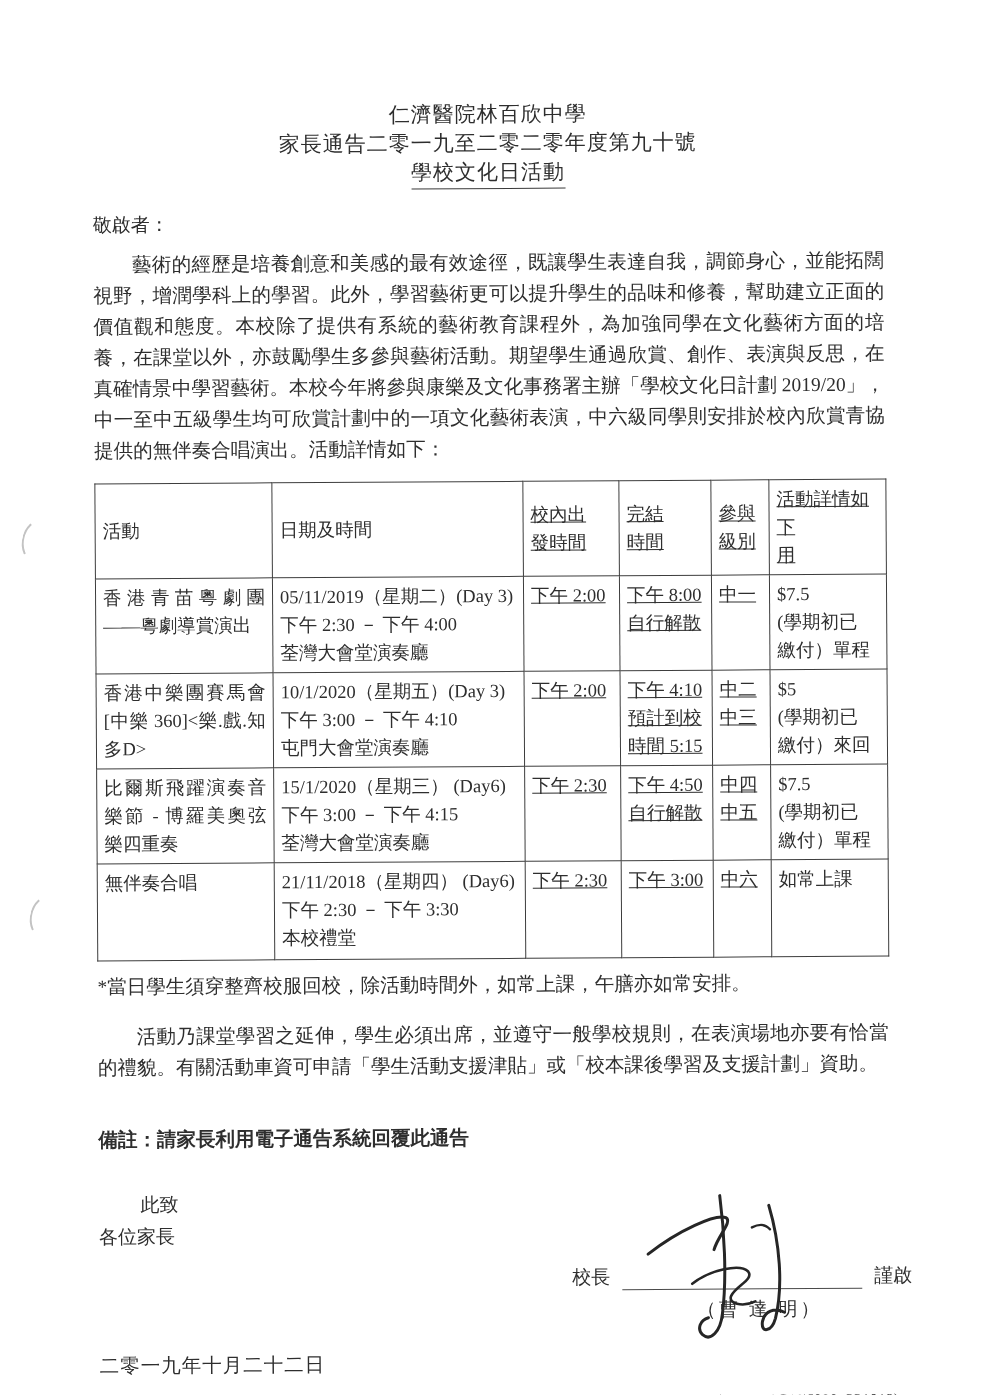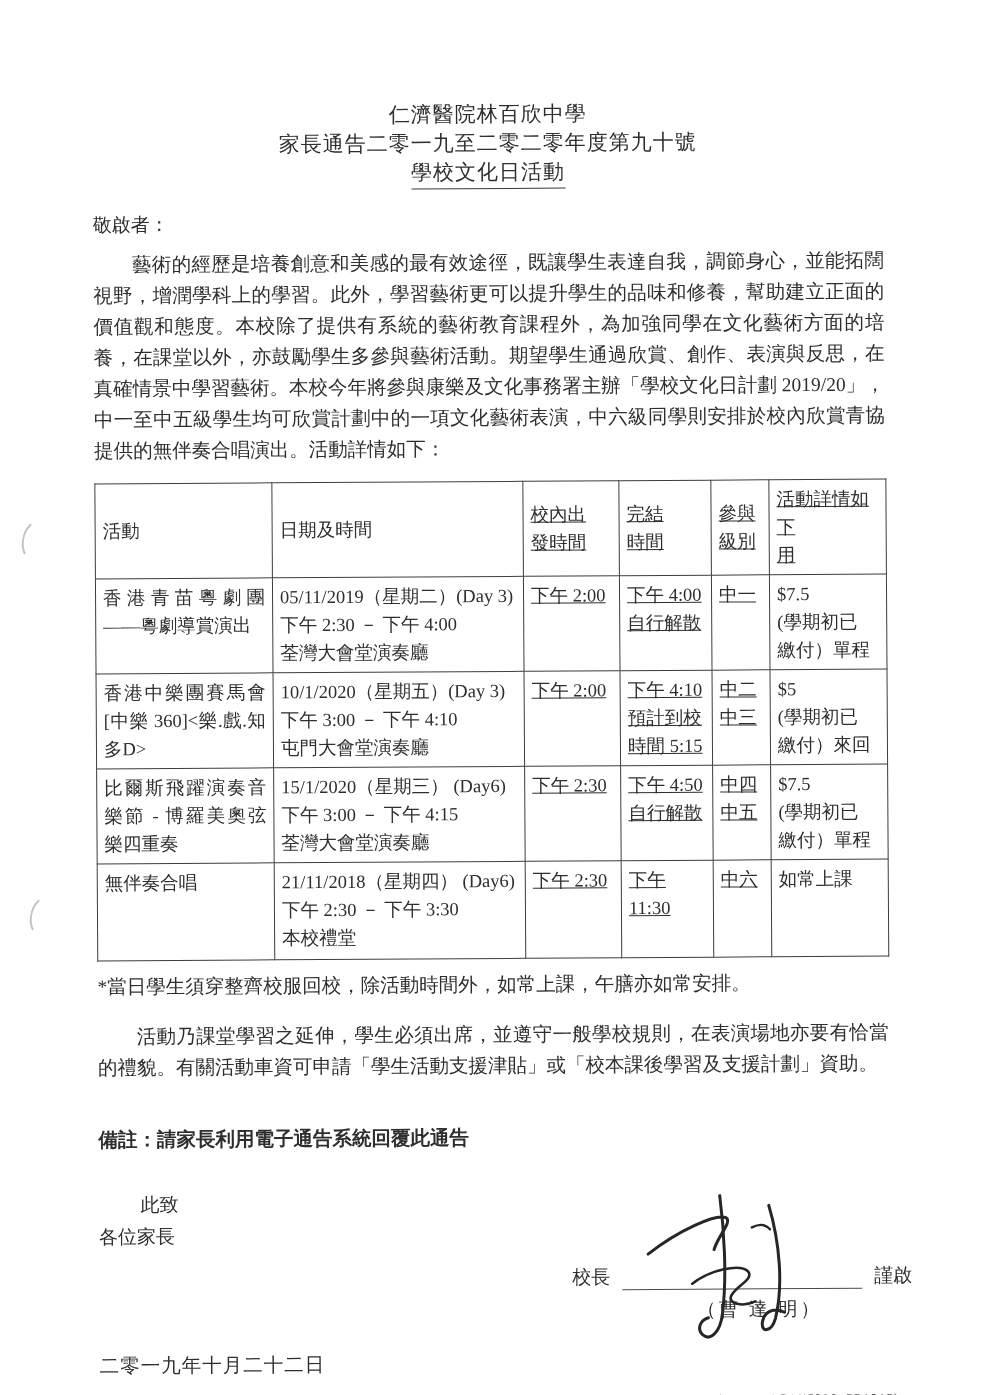--- a/index.html
+++ b/index.html
@@ -144,21 +144,21 @@
 用</th>
         </tr>
       </thead>
       <tbody>
         <tr>
           <td class="c-justify">香港青苗粵劇團——粵劇導賞演出</td>
           <td class="c-left">05/11/2019（星期二）(Day 3)
 下午 2:30 － 下午 4:00
 荃灣大會堂演奏廳</td>
           <td class="c-center">下午 2:00</td>
-          <td class="c-center">下午 4:00
+          <td class="c-center">下午 8:00
 自行解散</td>
           <td class="c-center">中一</td>
           <td class="c-left">$7.5
 (學期初已
 繳付）單程</td>
         </tr>
         <tr>
           <td class="c-justify">香港中樂團賽馬會[中樂 360]&lt;樂.戲.知多D&gt;</td>
           <td class="c-left">10/1/2020（星期五）(Day 3)
 下午 3:00 － 下午 4:10
@@ -186,21 +186,21 @@
           <td class="c-left">$7.5
 (學期初已
 繳付）單程</td>
         </tr>
         <tr class="row-last">
           <td class="c-left">無伴奏合唱</td>
           <td class="c-left">21/11/2018（星期四） (Day6)
 下午 2:30 － 下午 3:30
 本校禮堂</td>
           <td class="c-center">下午 2:30</td>
-          <td class="c-center">下午 11:30</td>
+          <td class="c-center">下午 3:00</td>
           <td class="c-center">中六</td>
           <td class="c-left">如常上課</td>
         </tr>
       </tbody>
     </table>
 
     <p class="note">*當日學生須穿整齊校服回校，除活動時間外，如常上課，午膳亦如常安排。</p>
 
     <p class="para indent para2">活動乃課堂學習之延伸，學生必須出席，並遵守一般學校規則，在表演場地亦要有恰當的禮貌。有關活動車資可申請「學生活動支援津貼」或「校本課後學習及支援計劃」資助。</p>
 

